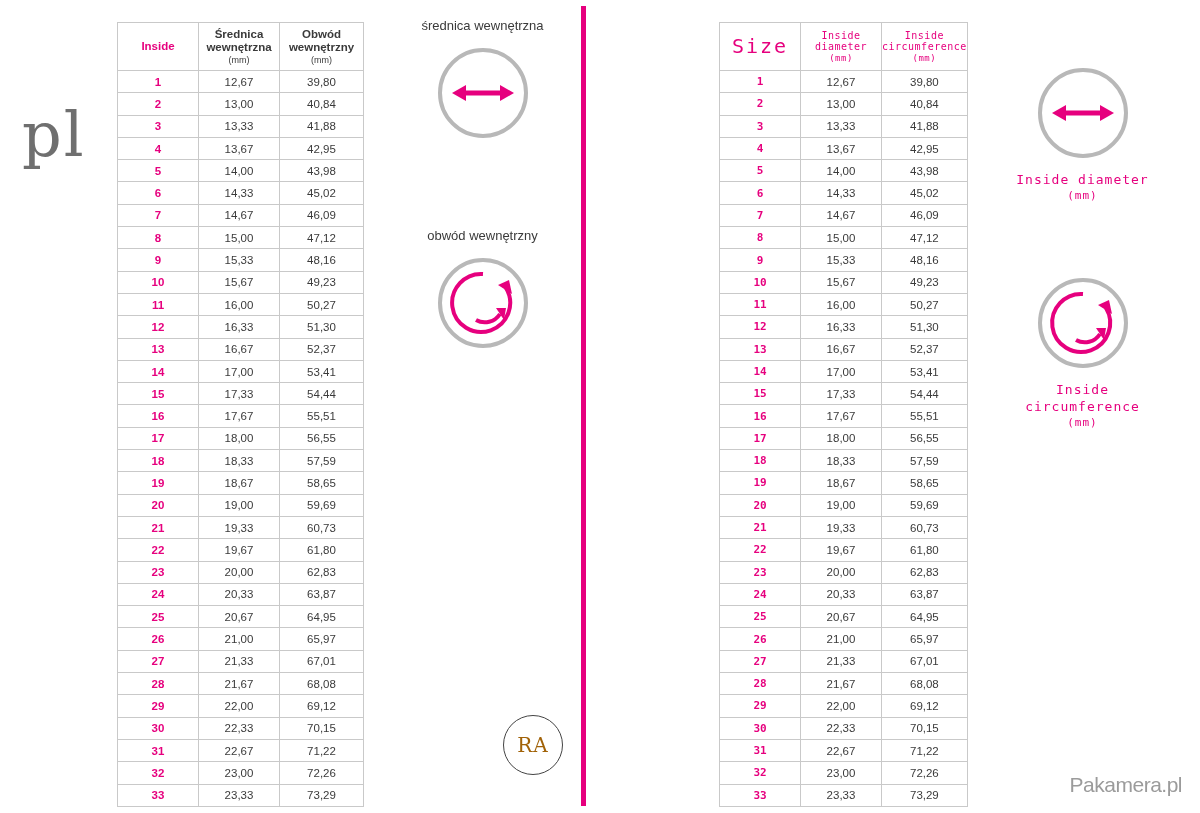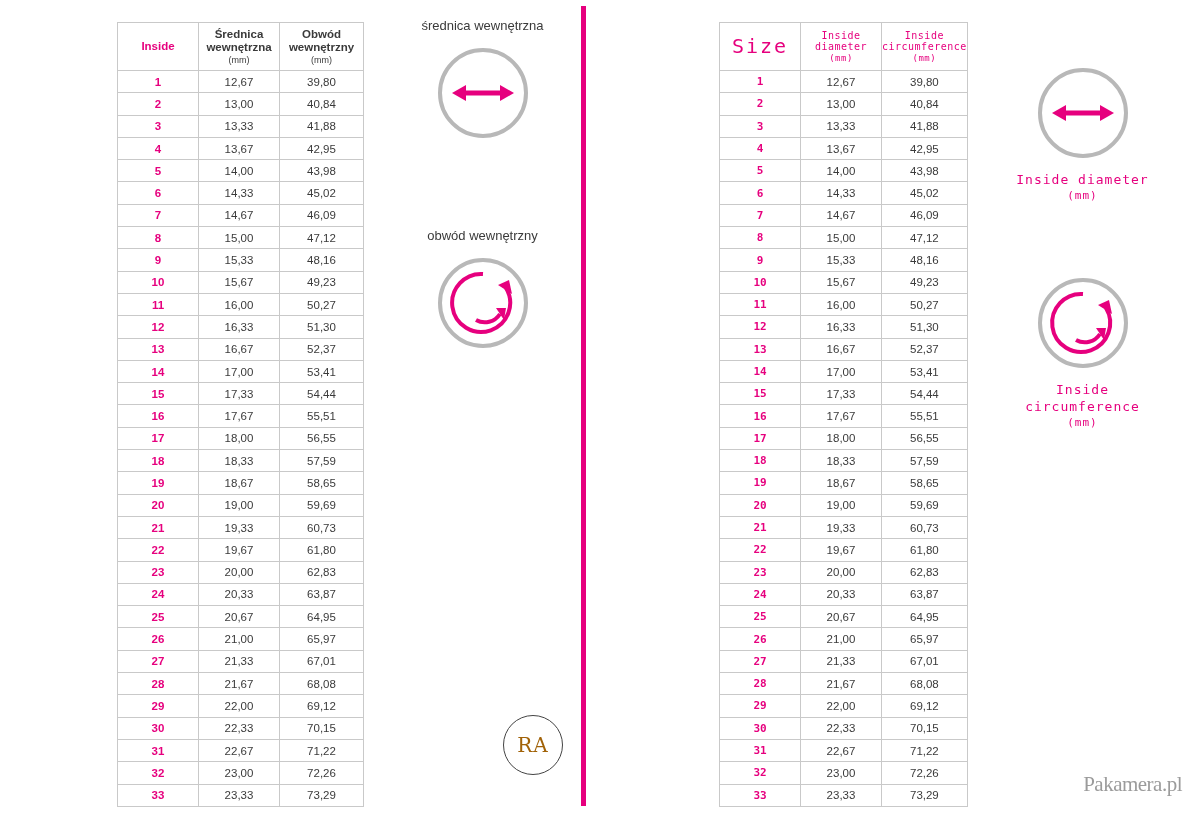--- a/index.html
+++ b/index.html
@@ -151,34 +151,35 @@
     font-size: 20px;
     color: #a16207;
     letter-spacing: 1px;
   }
 
   
   #watermark {
     position: absolute;
     right: 18px;
     bottom: 16px;
-    font-family: Liberation Serif, serif;
+    font-family: Liberation Sans, sans-serif;
     font-size: 21px;
     color: #9b9b9b;
     letter-spacing: -0.5px;
     text-align: right;
   }
 </style>
 </head>
 <body>
 
 <div class="page">
 
   <div class="divider"></div>
 
+  <div class="lang-label" id="lang-pl">pl</div>
 
   <table class="size-table" id="table-pl">
     <thead>
       <tr>
         <th class="col-size hdr-size">Inside</th>
         <th class="col-diam">
           <span>Średnica wewnętrzna</span>
           <span class="hdr-unit">(mm)</span>
         </th>
         <th class="col-circ">

